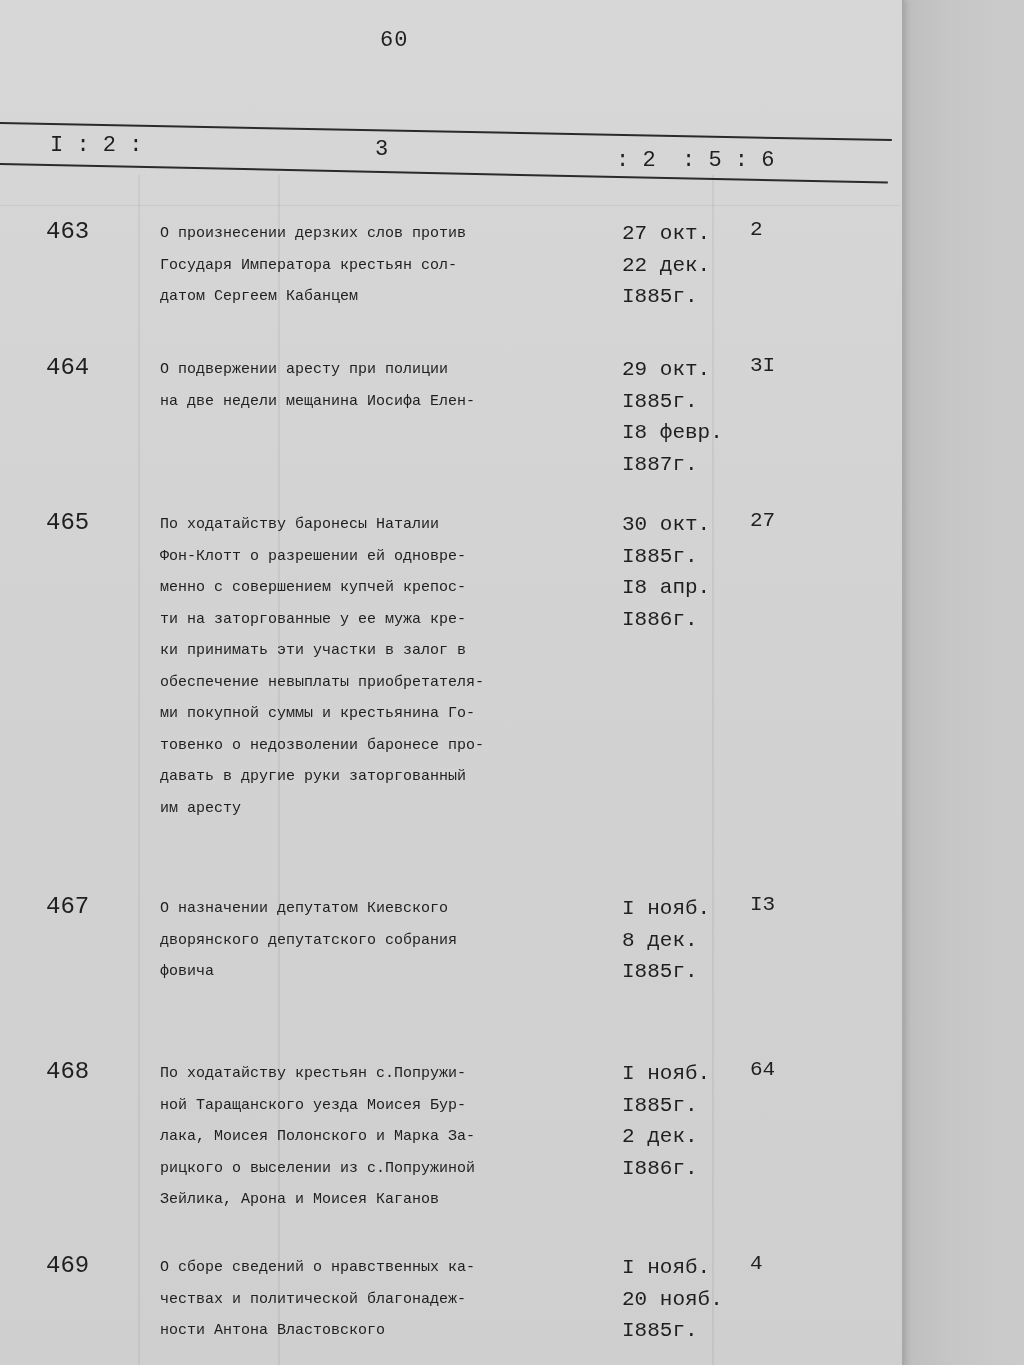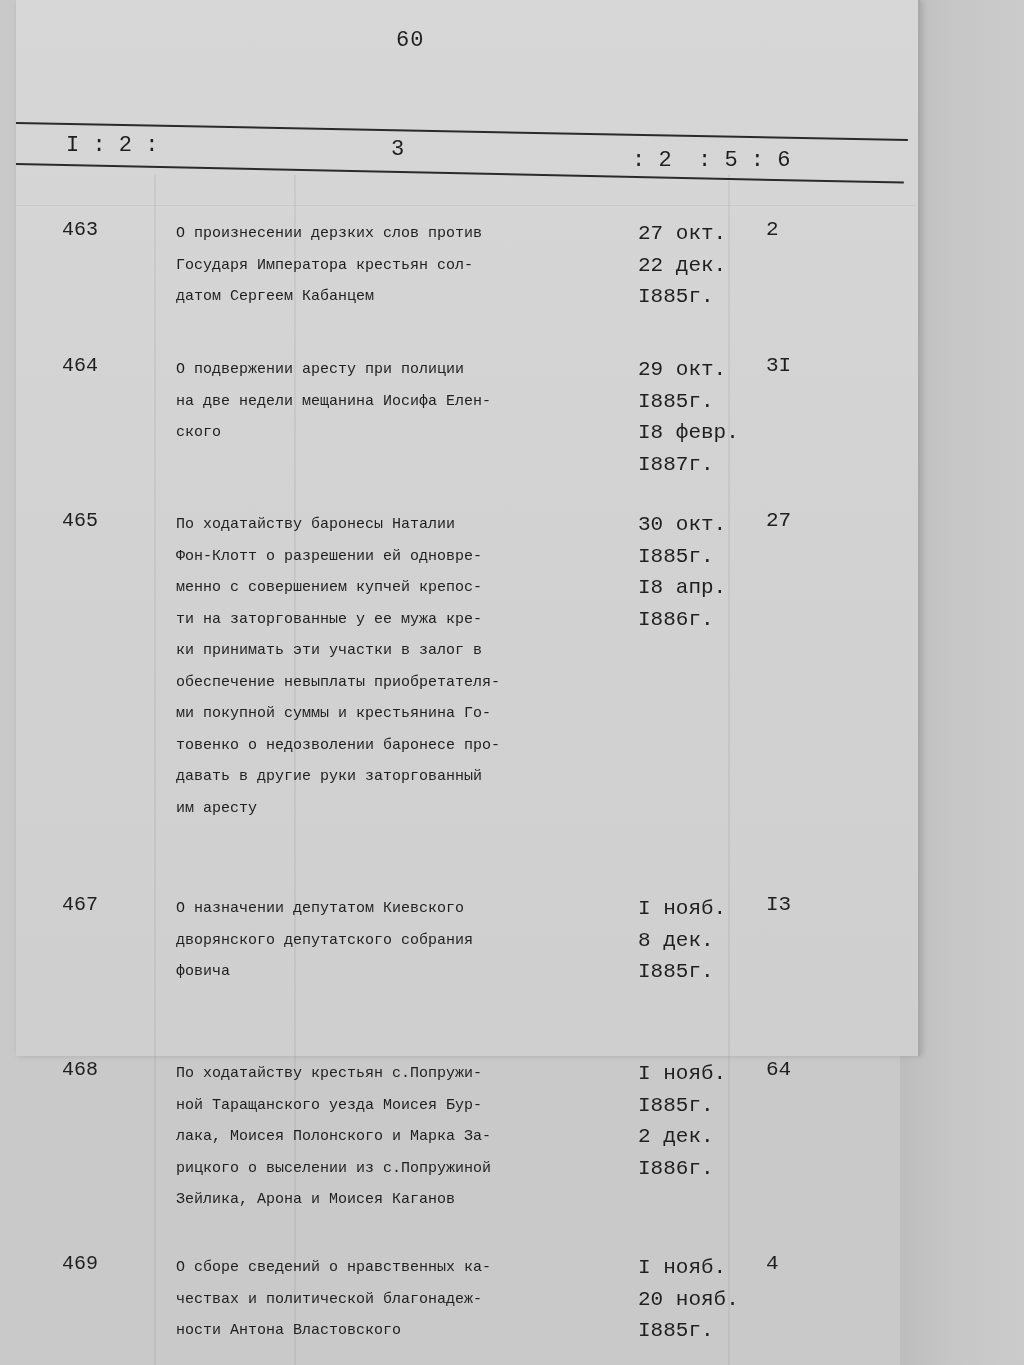--- a/index.html
+++ b/index.html
@@ -18,24 +18,24 @@
     .backsheet {
       position: absolute;
       left: 900px;
       top: 0;
       width: 124px;
       height: 1365px;
       background: linear-gradient(90deg, #bdbdbd 0%, #c6c6c6 40%, #cbcbcb 100%);
     }
     .page {
       position: absolute;
-      left: 16px;
+      left: 0;
       top: 0;
       width: 902px;
-      height: 1056px;
+      height: 1365px;
       background: linear-gradient(180deg, #d7d7d7 0%, #d2d2d2 50%, #cfcfcf 100%);
       border-right: 2px solid #a9a9a9;
       box-shadow: 2px 0 6px rgba(0,0,0,0.15);
     }
     
     .ghost-line {
       position: absolute;
       background: rgba(120,120,120,0.12);
     }
     .page-number {
@@ -63,21 +63,21 @@
     .ch-3 { left: 616px; top: 148px; }
     .entry {
       position: absolute;
       left: 0;
       width: 900px;
     }
     .entry-num {
       position: absolute;
       left: 46px;
       top: 0;
-      font-size: 20px;
+      font-size: 24px;
     }
     .entry-desc {
       position: absolute;
       left: 160px;
       top: 0;
       width: 460px;
       font-size: 15px;
       line-height: 31.5px;
     }
     .entry-desc .ln { display: block; white-space: pre; }
@@ -128,21 +128,20 @@
       <span class="ln">I885г.</span>
     </div>
     <div class="entry-sheets">2</div>
   </div>
 
   <div class="entry" style="top:354px;">
     <div class="entry-num">464</div>
     <div class="entry-desc">
       <span class="ln">О подвержении аресту при полиции</span>
       <span class="ln">на две недели мещанина Иосифа Елен-</span>
-      <span class="ln">ского</span>
     </div>
     <div class="entry-dates">
       <span class="ln">29 окт.</span>
       <span class="ln">I885г.</span>
       <span class="ln">I8 февр.</span>
       <span class="ln">I887г.</span>
     </div>
     <div class="entry-sheets">3I</div>
   </div>
 

